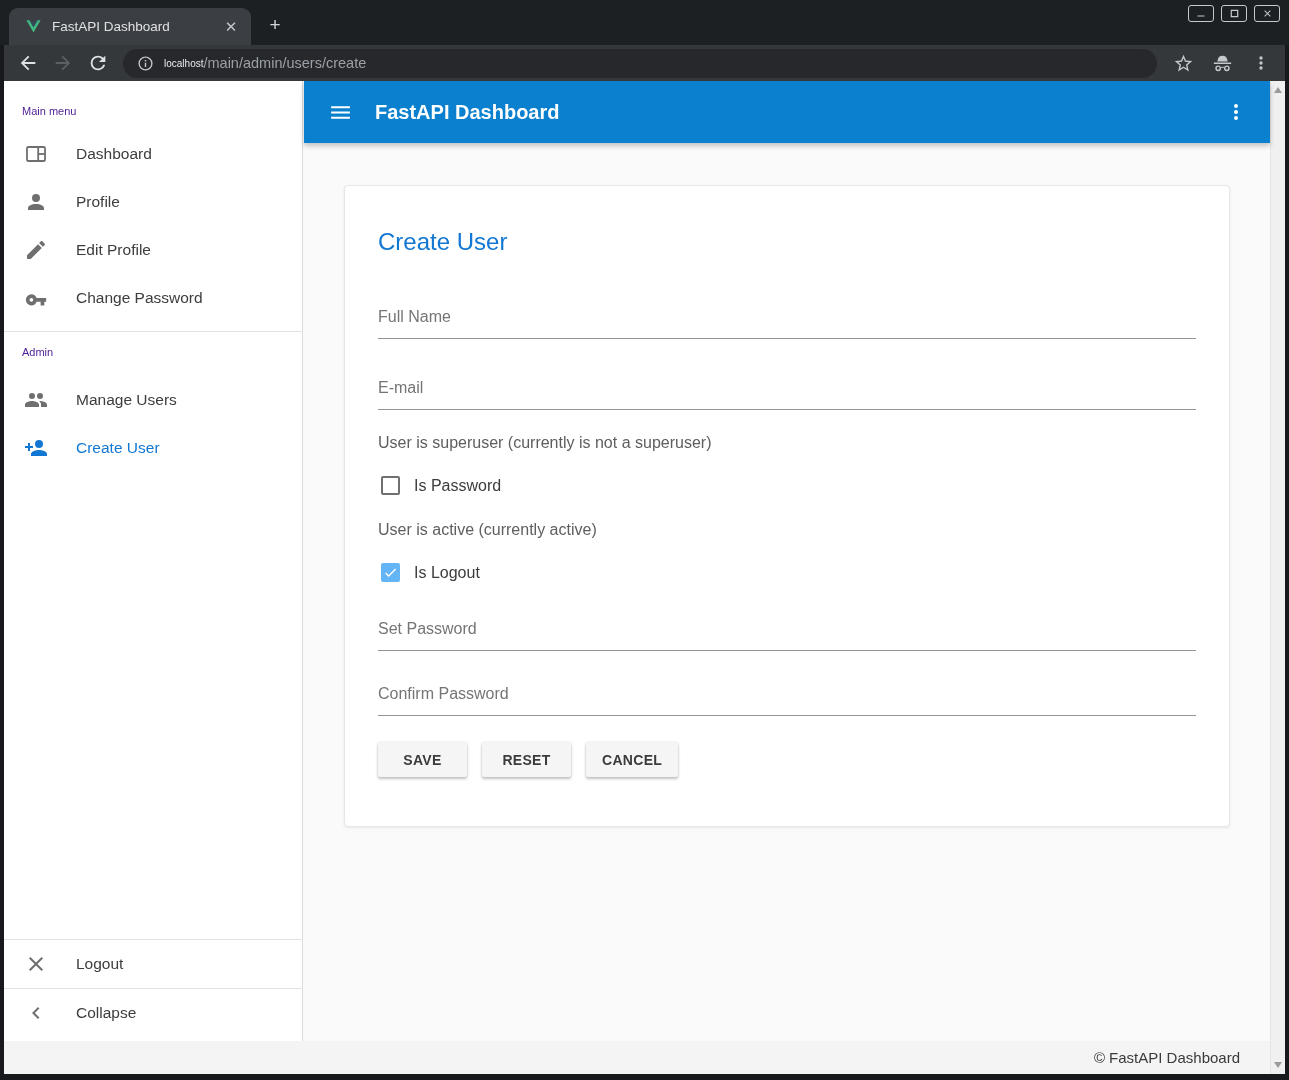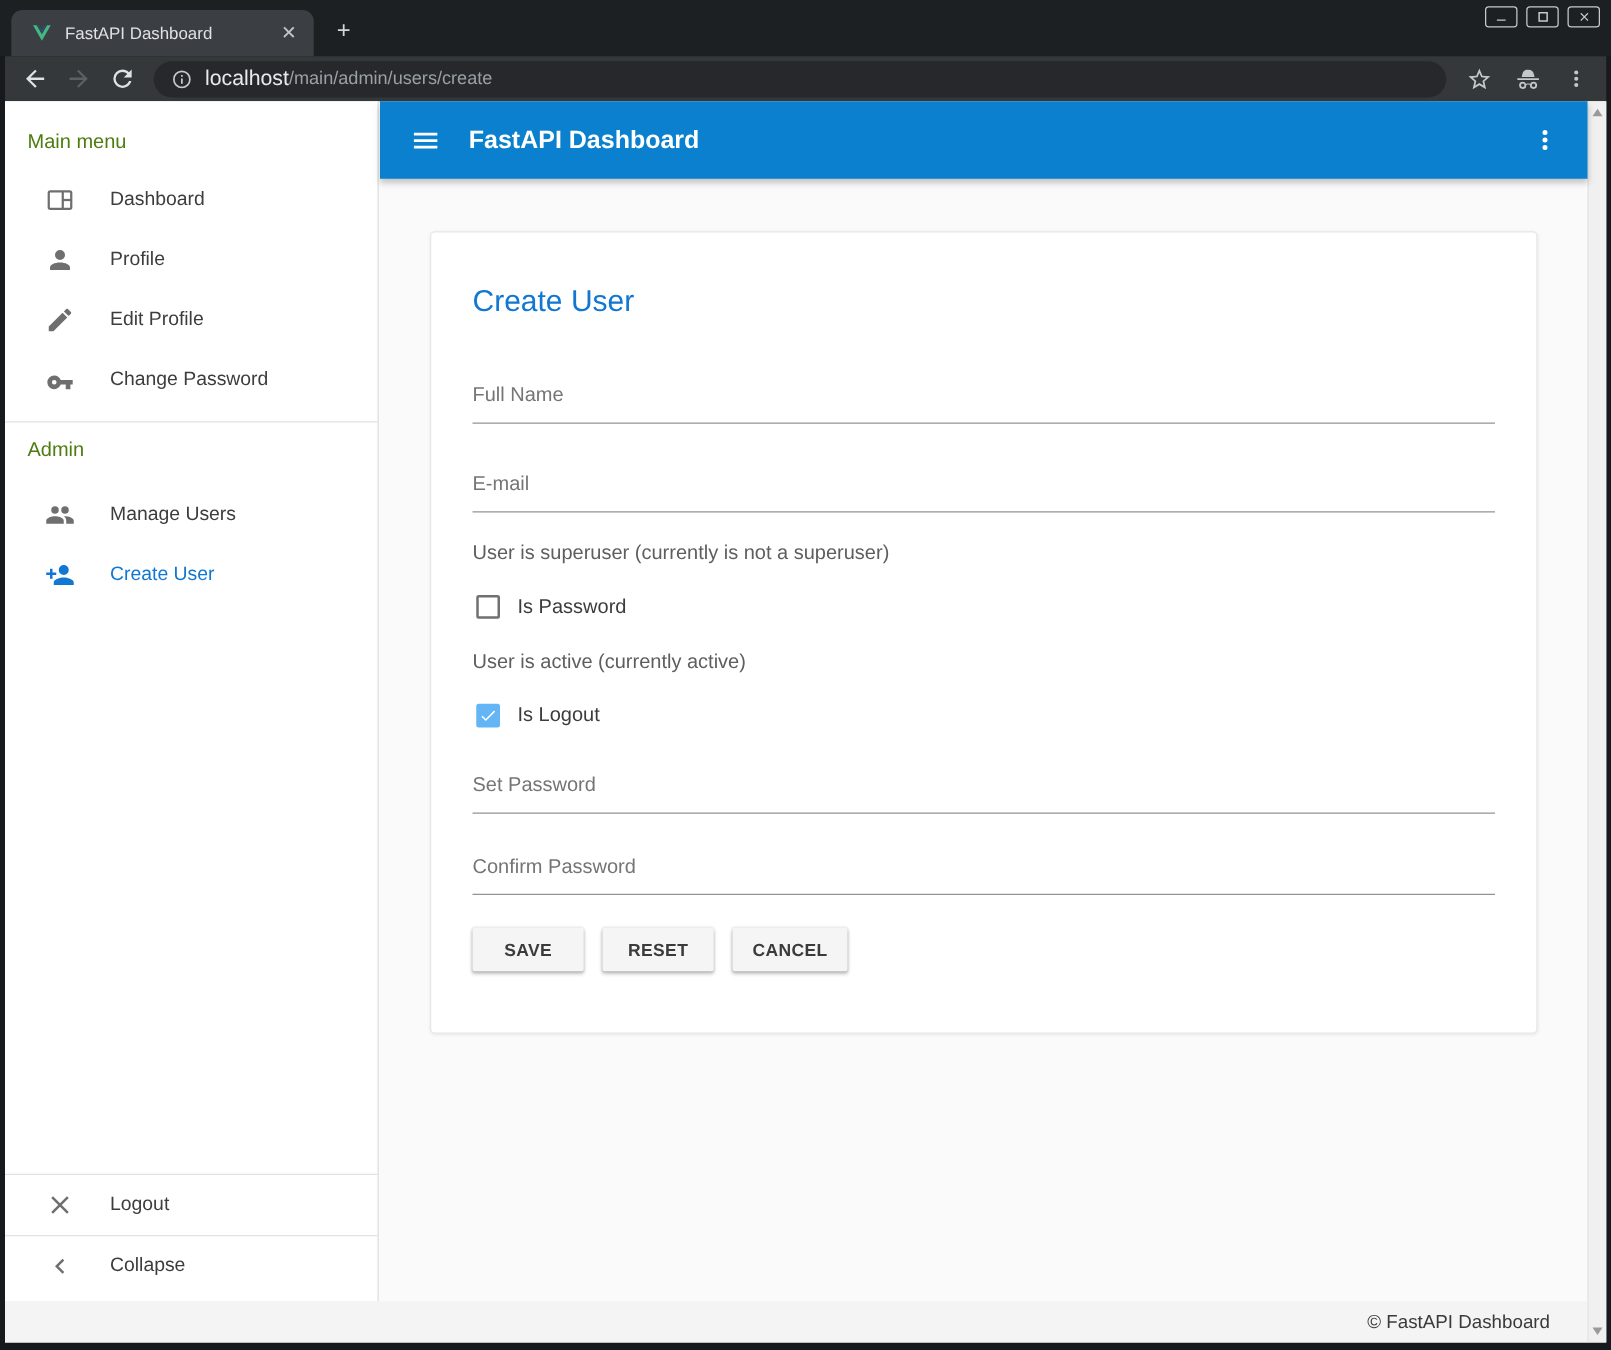--- a/index.html
+++ b/index.html
@@ -17,39 +17,39 @@
   .newtab-btn { position:absolute; left:262px; top:13px; color:#d2d5d9; font-size:19px;
     width:26px; height:26px; line-height:24px; text-align:center; }
   .win-controls { position:absolute; right:9px; top:5px; display:flex; gap:7px; }
   .win-btn { width:26px; height:17px; border:1px solid #c6c9cd; border-radius:3px;
     display:flex; align-items:center; justify-content:center; }
   .toolbar { position:absolute; top:45px; left:4px; right:4px; height:36px; background:#35383b;
     display:flex; align-items:center; }
   .nav-ic { width:22px; height:22px; margin-left:13px; flex:none; }
   .urlbar { height:29px; background:#26282c; border-radius:15px; margin-left:14px;
     flex:1; display:flex; align-items:center; padding:0 14px; min-width:0; }
-  .url-host { color:#e8eaed; font-size:17px; margin-left:10px;text-align:center; }
+  .url-host { color:#e8eaed; font-size:10px; margin-left:10px;text-align:center; }
   .url-path { color:#9aa0a6; font-size:14.5px; }
   .tool-right { display:flex; align-items:center; gap:17px; padding:0 14px 0 16px; }
 
   
   .page { position:absolute; top:81px; left:4px; right:4px; bottom:6px; background:#fafafa; }
   .scrollbar { position:absolute; top:0; right:0; bottom:0; width:15px; background:#f0f0f1;
     border-left:1px solid #e4e4e4; }
   .sb-arrow { position:absolute; left:3px; width:0; height:0;
     border-left:4.5px solid transparent; border-right:4.5px solid transparent; }
   .sb-up { top:6px; border-bottom:6px solid #9a9a9a; }
   .sb-down { bottom:6px; border-top:6px solid #9a9a9a; }
 
   
   .sidebar { position:absolute; left:0; top:0; width:299px; height:960px; background:#fff;
     border-right:1px solid #ddd; }
-  .side-label { margin:24px 0 0 18px; font-size:16px; color:#4d7c0f; }
+  .side-label { margin:24px 0 0 18px; font-size:11px; color:#4c1d95; }
   .side-list { margin-top:13px; }
-  .side-item { height:48px; display:flex; align-items:center; padding-left:32px; cursor:pointer; }
+  .side-item { height:48px; display:flex; align-items:center; padding-left:20px; cursor:pointer; }
   .side-item .ic { width:24px; height:24px; flex:none; }
   .side-item .lbl { margin-left:28px; font-size:15.5px; color:#3d3d3d; }
   .side-item.active .lbl { color:#1177d2; }
   .divider { height:1px; background:#e2e2e2; }
   .side-div1 { margin-top:9px; }
   .side-bottom { position:absolute; left:0; right:0; bottom:4px; }
 
   
   .main { position:absolute; left:300px; right:15px; top:0; height:960px; }
   .appbar { height:62px; background:#0b80ce; display:flex; align-items:center;

